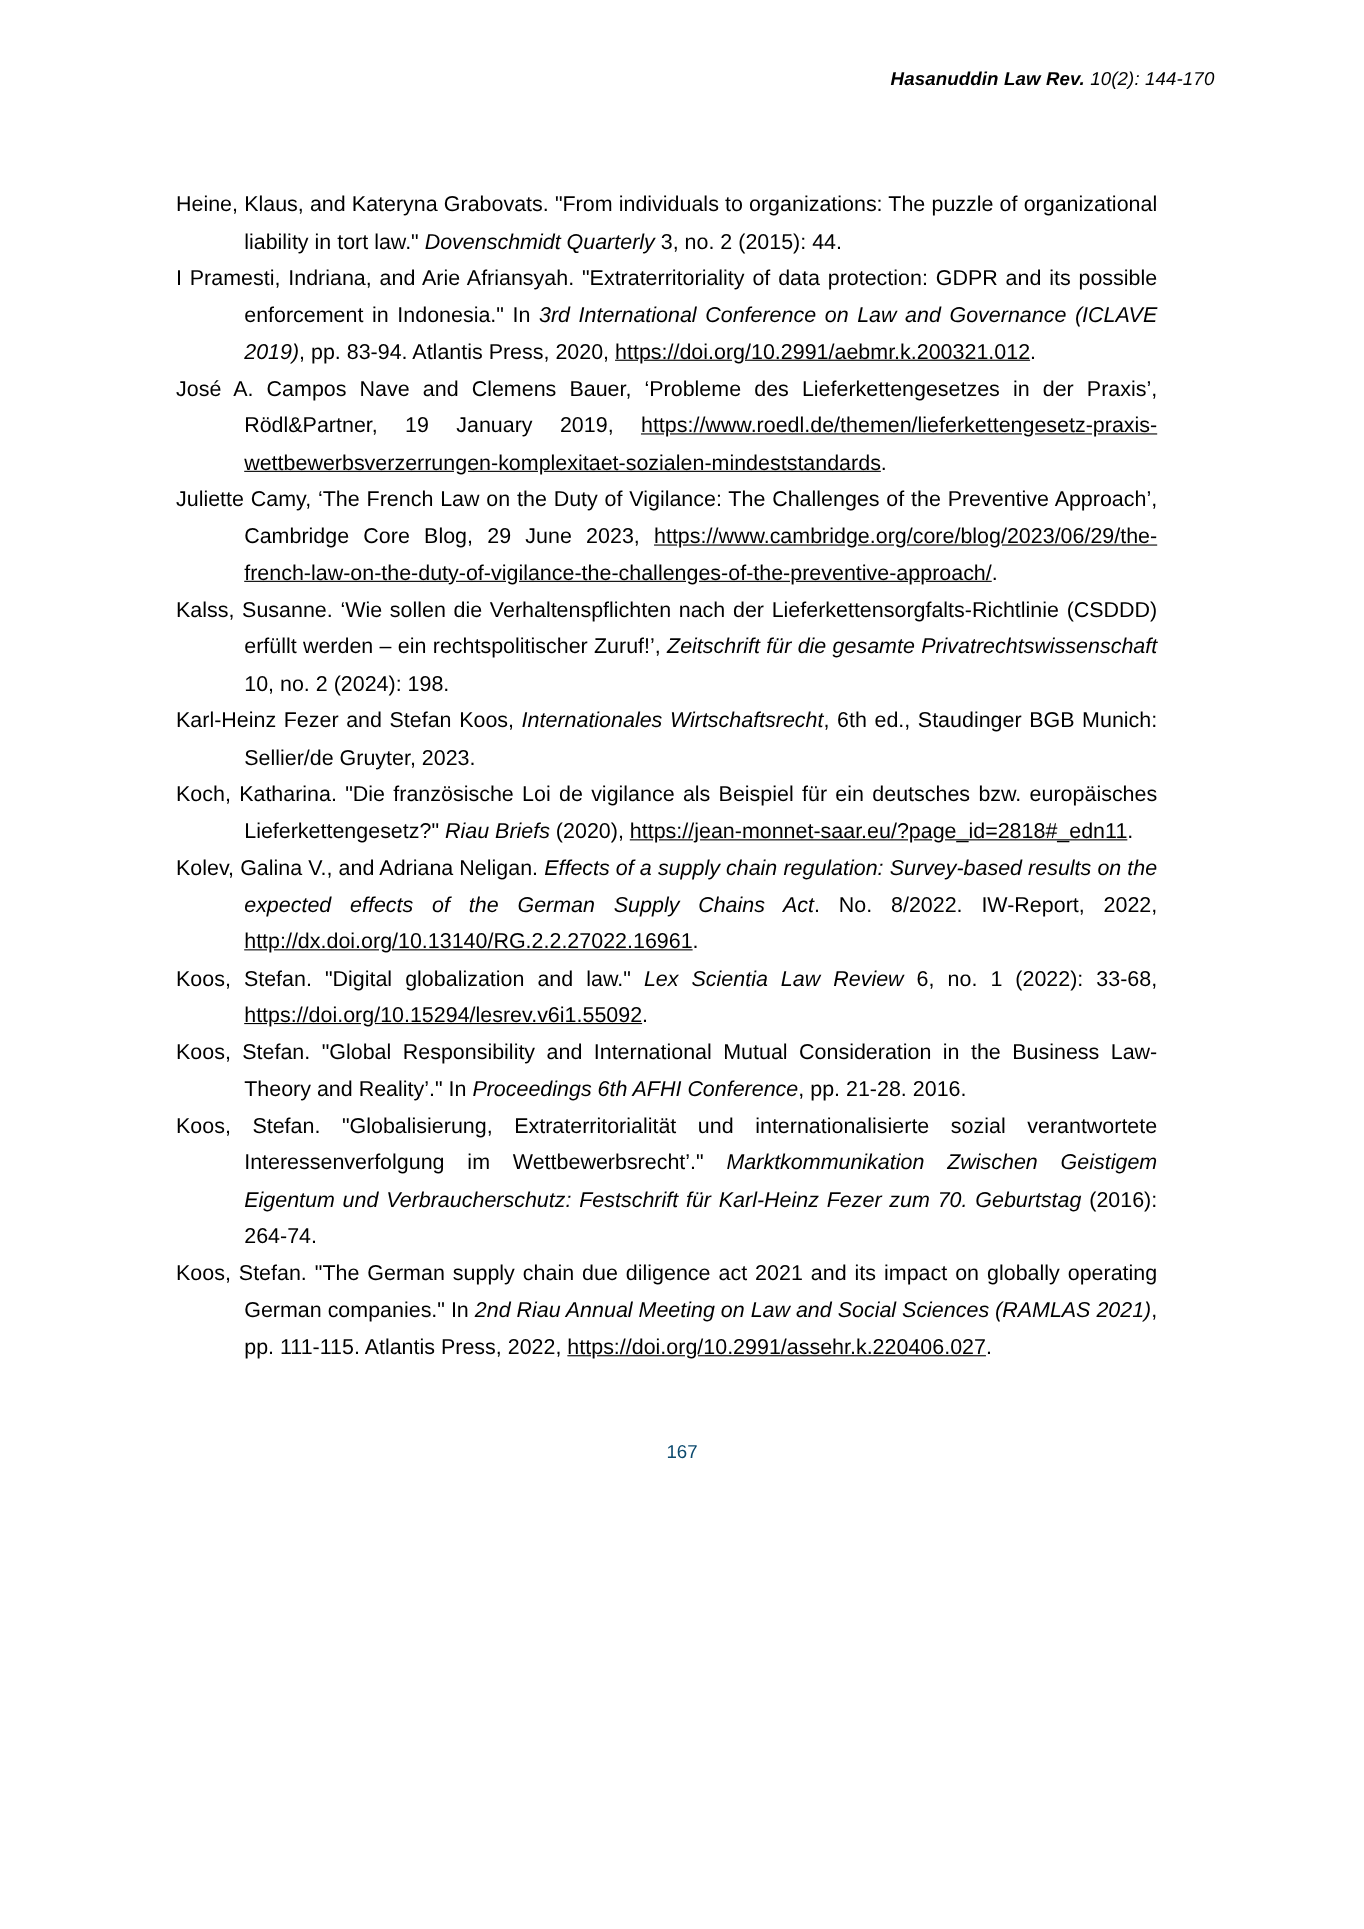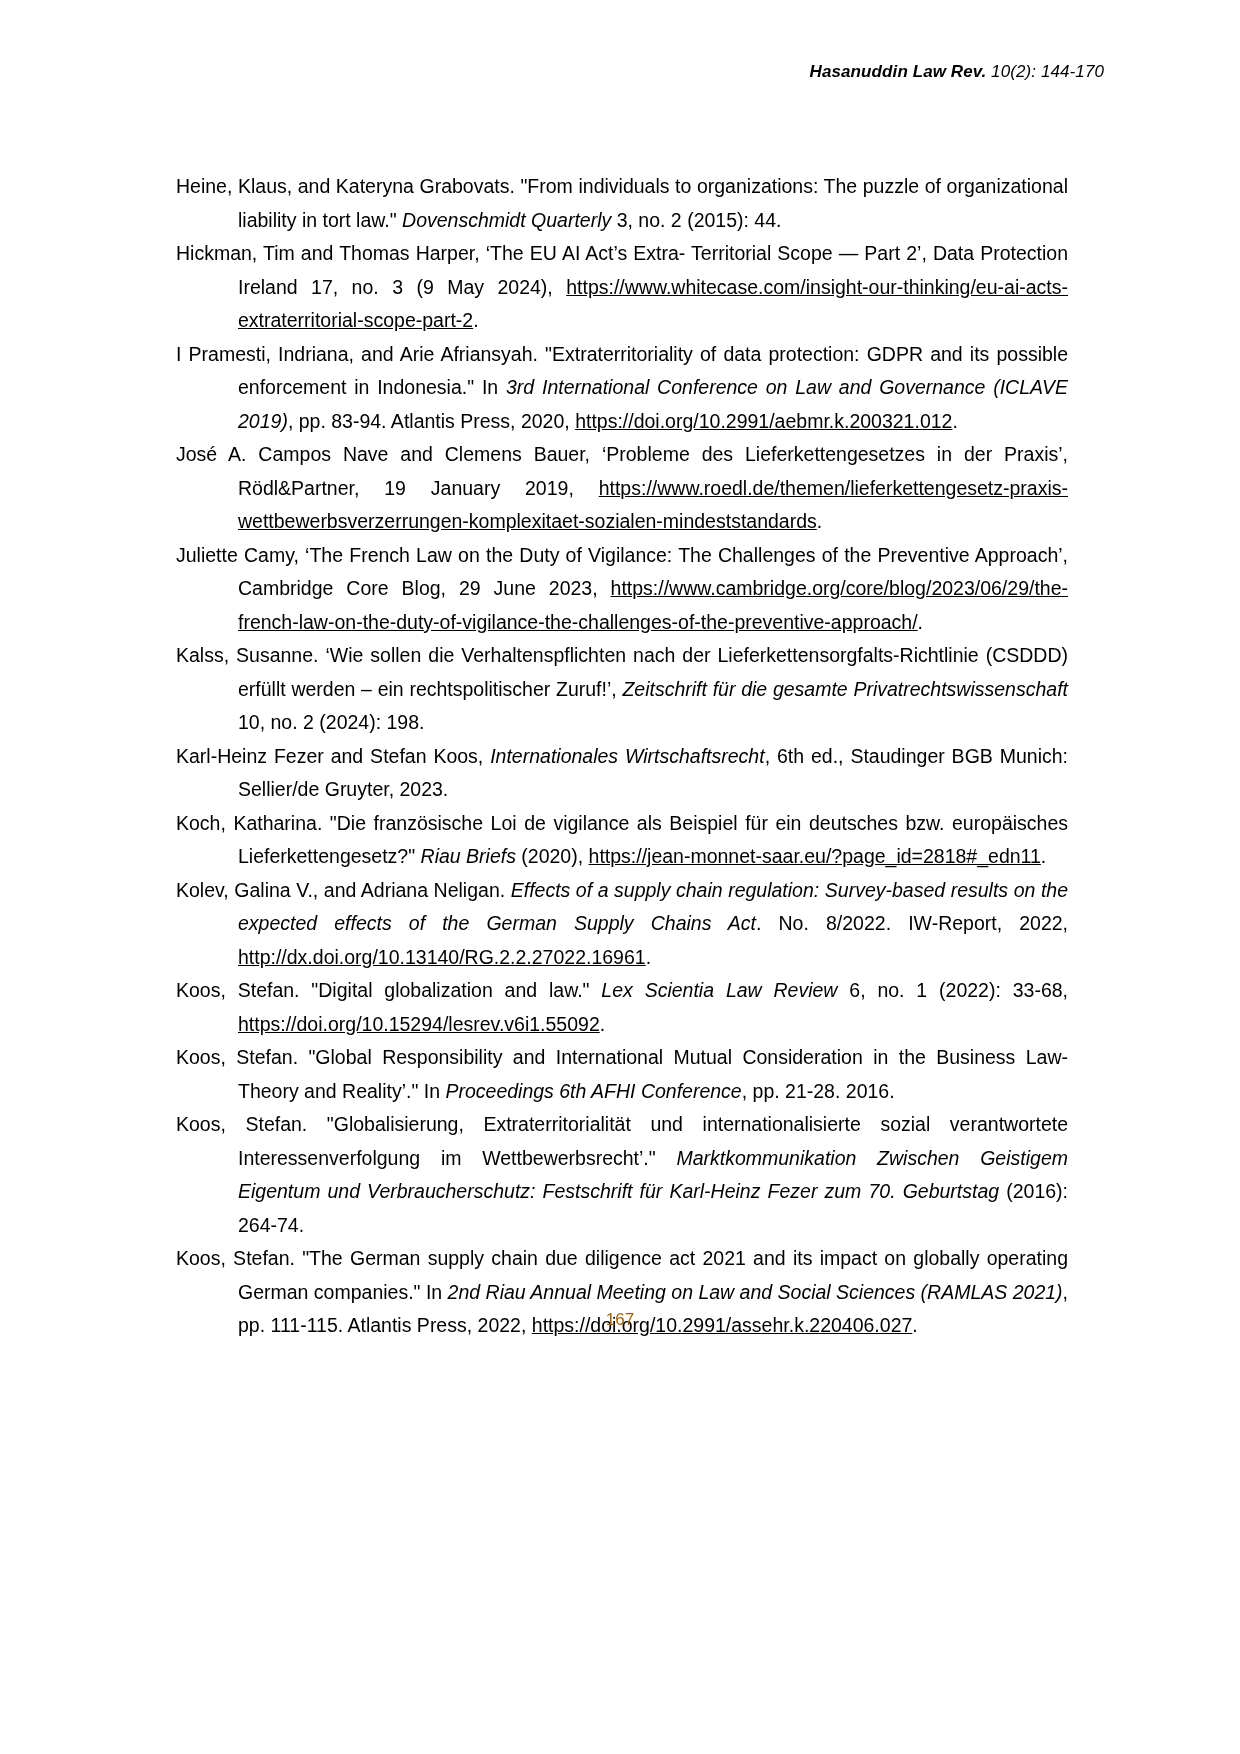--- a/index.html
+++ b/index.html
@@ -32,21 +32,21 @@
     letter-spacing: 0.1px;
     white-space: nowrap;
   }
   .running-head .rh-title {
     font-weight: bold;
     font-style: italic;
   }
   .refs {
     position: absolute;
     top: 170px;
-    left: 176px;
+    left: 160px;
     width: 892px;
   }
   .ref {
     text-align: justify;
     text-justify: inter-word;
     font-size: 19.5px;
     line-height: 33.5px;
     margin: 0 0 0 0;
     padding-left: 62px;
     text-indent: -62px;
@@ -73,29 +73,28 @@
 <body>
 
 <div class="page">
 
   <div class="running-head">
     <span class="rh-title">Hasanuddin Law Rev.</span><span> 10(2): 144-170</span>
   </div>
 
   <div class="refs">
       <p class="ref">Heine, Klaus, and Kateryna Grabovats. "From individuals to organizations: The puzzle of organizational liability in tort law." <span class="it">Dovenschmidt Quarterly</span> 3, no. 2 (2015): 44.</p>
-      <p class="ref">Hickman, Tim and Thomas Harper, ‘The EU AI Act’s Extra- Territorial Scope — Part 2’, Data Protection Ireland 17, no. 3 (9 May 2024), <span class="lnk">https://www.whitecase.com/insight-our-thinking/eu-ai-acts-extraterritorial-scope-part-2</span>.</p>
       <p class="ref">I Pramesti, Indriana, and Arie Afriansyah. "Extraterritoriality of data protection: GDPR and its possible enforcement in Indonesia." In <span class="it">3rd International Conference on Law and Governance (ICLAVE 2019)</span>, pp. 83-94. Atlantis Press, 2020, <span class="lnk">https://doi.org/10.2991/aebmr.k.200321.012</span>.</p>
       <p class="ref">José A. Campos Nave and Clemens Bauer, ‘Probleme des Lieferkettengesetzes in der Praxis’, Rödl&amp;Partner, 19 January 2019, <span class="lnk">https://www.roedl.de/themen/lieferkettengesetz-praxis-wettbewerbsverzerrungen-komplexitaet-sozialen-mindeststandards</span>.</p>
       <p class="ref">Juliette Camy, ‘The French Law on the Duty of Vigilance: The Challenges of the Preventive Approach’, Cambridge Core Blog, 29 June 2023, <span class="lnk">https://www.cambridge.org/core/blog/2023/06/29/the-french-law-on-the-duty-of-vigilance-the-challenges-of-the-preventive-approach/</span>.</p>
       <p class="ref">Kalss, Susanne. ‘Wie sollen die Verhaltenspflichten nach der Lieferkettensorgfalts-Richtlinie (CSDDD) erfüllt werden – ein rechtspolitischer Zuruf!’, <span class="it">Zeitschrift für die gesamte Privatrechtswissenschaft</span> 10, no. 2 (2024): 198.</p>
       <p class="ref">Karl-Heinz Fezer and Stefan Koos, <span class="it">Internationales Wirtschaftsrecht</span>, 6th ed., Staudinger BGB Munich: Sellier/de Gruyter, 2023.</p>
       <p class="ref">Koch, Katharina. "Die französische Loi de vigilance als Beispiel für ein deutsches bzw. europäisches Lieferkettengesetz?" <span class="it">Riau Briefs</span> (2020), <span class="lnk">https://jean-monnet-saar.eu/?page_id=2818#_edn11</span>.</p>
       <p class="ref">Kolev, Galina V., and Adriana Neligan. <span class="it">Effects of a supply chain regulation: Survey-based results on the expected effects of the German Supply Chains Act</span>. No. 8/2022. IW-Report, 2022, <span class="lnk">http://dx.doi.org/10.13140/RG.2.2.27022.16961</span>.</p>
       <p class="ref">Koos, Stefan. "Digital globalization and law." <span class="it">Lex Scientia Law Review</span> 6, no. 1 (2022): 33-68, <span class="lnk">https://doi.org/10.15294/lesrev.v6i1.55092</span>.</p>
       <p class="ref">Koos, Stefan. "Global Responsibility and International Mutual Consideration in the Business Law-Theory and Reality’." In <span class="it">Proceedings 6th AFHI Conference</span>, pp. 21-28. 2016.</p>
       <p class="ref">Koos, Stefan. "Globalisierung, Extraterritorialität und internationalisierte sozial verantwortete Interessenverfolgung im Wettbewerbsrecht’." <span class="it">Marktkommunikation Zwischen Geistigem Eigentum und Verbraucherschutz: Festschrift für Karl-Heinz Fezer zum 70. Geburtstag</span> (2016): 264-74.</p>
       <p class="ref">Koos, Stefan. "The German supply chain due diligence act 2021 and its impact on globally operating German companies." In <span class="it">2nd Riau Annual Meeting on Law and Social Sciences (RAMLAS 2021)</span>, pp. 111-115. Atlantis Press, 2022, <span class="lnk">https://doi.org/10.2991/assehr.k.220406.027</span>.</p>
     </div>
 
-  <div class="pagenum" style="color: #a16207;">167</div>
+  <div class="pagenum" style="color: #0c4a6e;">167</div>
 
 </div>
 
 </body></html>

